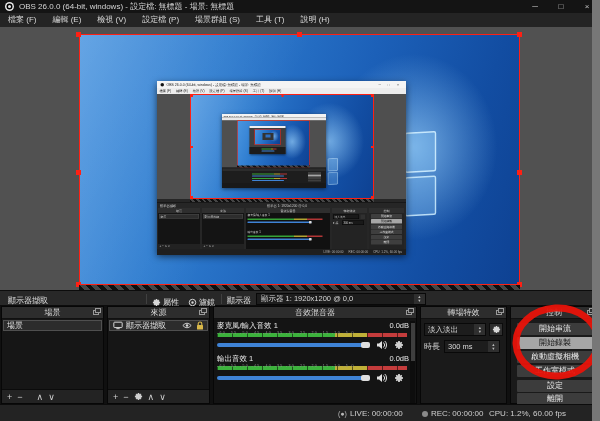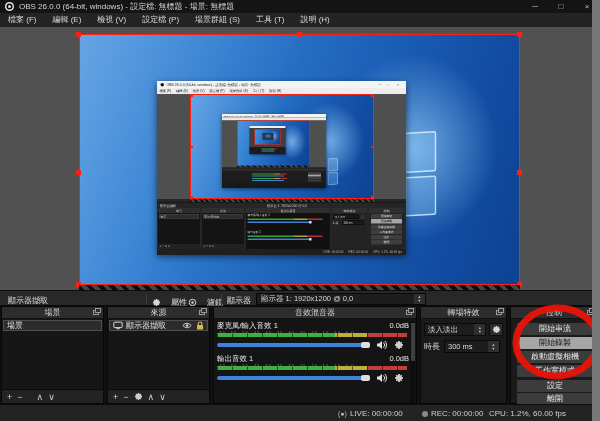--- a/index.html
+++ b/index.html
@@ -49,21 +49,21 @@
   .mini-item { margin:2px; height:9px; background:#2d2d2d; border:1px solid #4d4d4d; color:#ddd; font-size:6px; line-height:8px; padding-left:2px; white-space:nowrap; overflow:hidden;}
   .mini-btn { width:62px; height:9px; margin:1.5px auto; background:#3e3e3e; color:#e4e4e4; font-size:5.5px; text-align:center; line-height:9px; border-radius:1px; white-space:nowrap; overflow:hidden;}
   .mini-btn.hl { background:#a6a6a6; color:#111; }
   .meterline { background:linear-gradient(to right,#36a336 0 62%, #b3a431 62% 79%, #b23636 79% 100%); }
   .blueline { background:#3f83d6; border-radius:1px; }
 
   
   .srcbar { left:0; top:290px; width:600px; height:16px; background:#282828; border-top:1px solid #0c0c0c; border-bottom:1px solid #0c0c0c; }
   .srcbar .nm { left:8px; top:4px; font-size:8px; color:#e0e0e0; }
   .srcbar .sep { width:1px; height:10px; background:#404040; top:3px; }
-  .tb-btn { display:flex; align-items:center; gap:10px; font-size:8px; color:#e0e0e0; top:5px; height:12px; }
+  .tb-btn { display:flex; align-items:center; gap:2px; font-size:8px; color:#e0e0e0; top:5px; height:12px; }
   .dd { left:256px; top:2px; width:170px; height:12px; background:#1d1d1d; border:1px solid #090909; display:flex; align-items:center; }
   .dd .val { font-size:7.5px; color:#d8d8d8; padding-left:4px; flex:1; white-space:nowrap; overflow:hidden;}
   .spin { width:11px; height:100%; background:#2f2f2f; display:flex; flex-direction:column; align-items:center; justify-content:center; font-size:4.5px; line-height:4px; color:#bbb; }
 
   
   .docks { left:0; top:306px; width:600px; height:98px; background:#101010; }
   .panel { position:absolute; top:0; height:98px; background:#1a1a1a; border:1px solid #070707; }
   .p-hdr { height:12px; background:#2d2d2d; border-bottom:1px solid #111; display:flex; align-items:center; justify-content:center; position:relative; }
   .p-hdr .t { font-size:8px; color:#dcdcdc; }
   .pop { position:absolute; right:4px; top:3px; width:6px; height:5px; border:1px solid #9a9a9a; }

